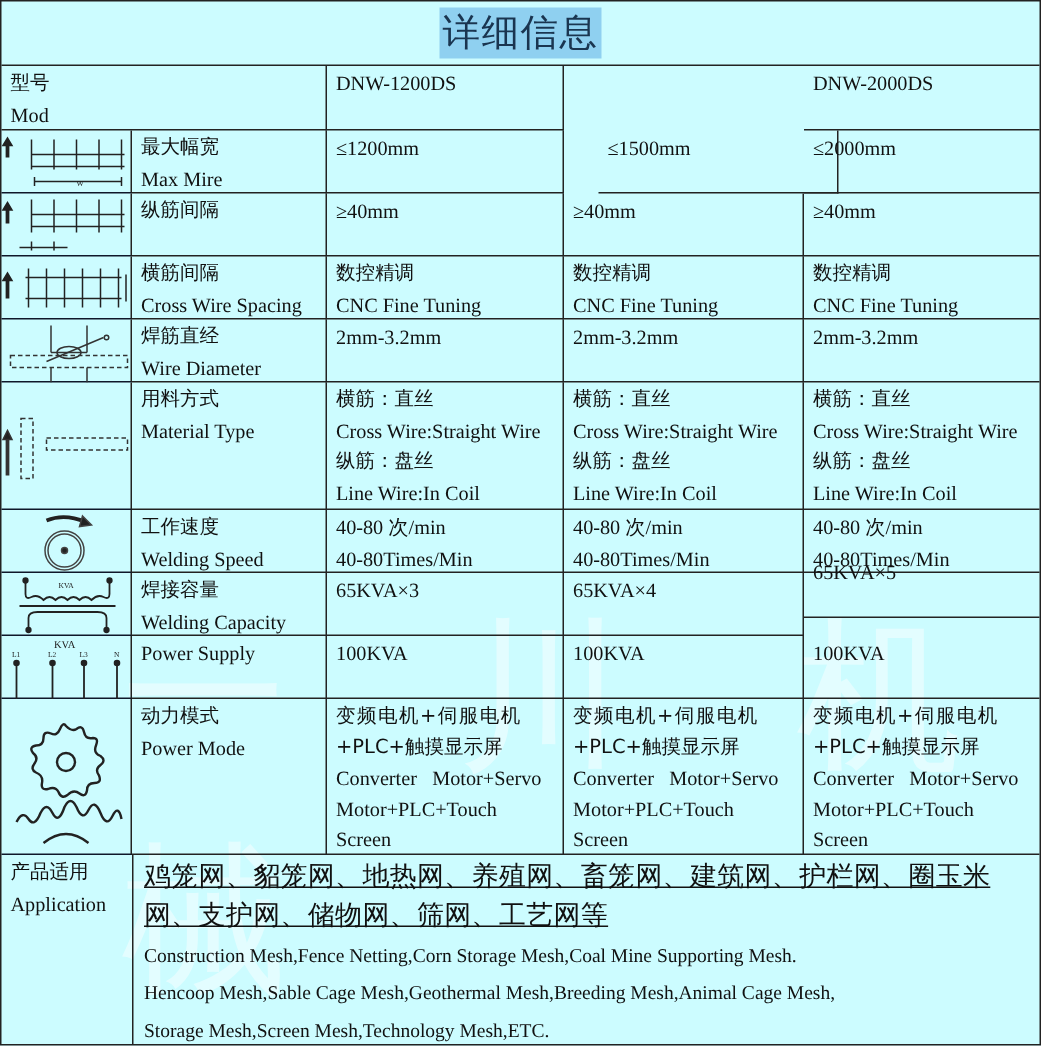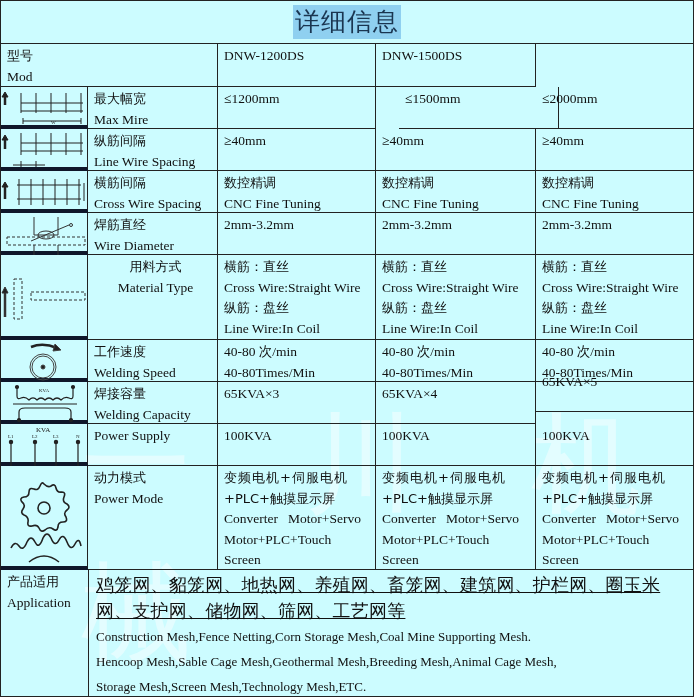--- a/index.html
+++ b/index.html
@@ -3,21 +3,21 @@
 <meta charset="utf-8">
 <style>
   html,body{margin:0;padding:0;background:#fff;}
   body{width:694px;height:697px;overflow:hidden;font-family:"Liberation Serif","DejaVu Serif",serif;color:#111;}
   .sheet{position:relative;width:692px;height:695px;border:1px solid #222;background:#ccfcff;}
   .title-row{position:absolute;left:0;top:0;width:692px;height:42px;border-bottom:1px solid #222;text-align:center;}
   .title-row span{display:inline-block;margin-top:4px;background:#8fd0f0;color:#1a3550;font-family:"DejaVu Sans",sans-serif;font-size:25px;line-height:34px;padding:0 2px;letter-spacing:1px;}
   .cell{position:absolute;box-sizing:border-box;border-right:1px solid #222;border-bottom:1px solid #222;padding:2px 0 0 6px;font-size:13.5px;line-height:20.5px;overflow:hidden;white-space:nowrap;}
   .cell .zh{font-family:"DejaVu Sans",sans-serif;font-size:13px;}
   .last{border-right:none;}
-  .icon{position:absolute;box-sizing:border-box;border-right:1px solid #222;border-bottom:4px solid #0f172a;}
+  .icon{position:absolute;box-sizing:border-box;border-right:1px solid #222;border-bottom:1px solid #0f172a;}
   .icon svg{position:absolute;left:0;top:0;}
   .watermark{position:absolute;left:80px;top:390px;font-family:"DejaVu Sans",sans-serif;font-size:110px;color:rgba(255,255,255,0.45);letter-spacing:40px;pointer-events:none;}
   .app-text{white-space:normal;line-height:24px;padding-right:4px;}
   .app-en{font-size:13px;line-height:25px;}
 </style>
 </head>
 <body>
 
 <div class="sheet">
   <div class="watermark">一 川 机 械</div>
@@ -26,22 +26,22 @@
     <span>详细信息</span>
   </div>
 
   <div class="cell" style="left:0;top:43px;width:217px;height:43px;">
     <div class="zh">型号</div>
     <div>Mod</div>
   </div>
   <div class="cell" style="left:217px;top:43px;width:158px;height:43px;">
       <div>DNW-1200DS</div>
     </div>
-  <div class="cell" style="left:375px;top:43px;width:160px;height:43px;">
-      <div>DNW-1500DS</div>
+  <div class="cell last" style="left:535px;top:43px;width:157px;height:43px;">
+      <div>DNW-2000DS</div>
     </div>
 
   <div class="icon" style="left:0;top:86px;width:87px;height:42px;">
     <svg width="87" height="42" viewBox="0 0 87 42">
         <g stroke="#222" fill="none" stroke-width="1">
       <path d="M4 18 L4 8" stroke-width="2.5"></path>
           <path d="M1 10 L4 5 L7 10Z" fill="#222"></path>
       <path d="M20 6 V26 M35 6 V26 M50 6 V26 M65 6 V26 M80 6 V26 M20 16 H82 M20 24 H82"></path>
       <path d="M22 34 H80"></path>
           <path d="M22 31 V37 M80 31 V37"></path>
@@ -69,21 +69,20 @@
       <path d="M4 20 L4 9" stroke-width="2.5"></path>
           <path d="M1 11 L4 6 L7 11Z" fill="#222"></path>
       <path d="M20 4 V26 M35 4 V26 M50 4 V26 M65 4 V26 M80 4 V26 M20 14 H82 M20 22 H82"></path>
       <path d="M12 36 H44"></path>
           <path d="M20 32 V38 M35 32 V38"></path>
         </g>
       </svg>
   </div>
   <div class="cell" style="left:87px;top:128px;width:130px;height:42px;">
     <div class="zh">纵筋间隔</div>
-    <div>Line Wire Spacing</div>
   </div>
   <div class="cell" style="left:217px;top:128px;width:158px;height:42px;">
       <div>≥40mm</div>
     </div>
   <div class="cell" style="left:375px;top:128px;width:160px;height:42px;">
       <div>≥40mm</div>
     </div>
   <div class="cell last" style="left:535px;top:128px;width:157px;height:42px;">
       <div>≥40mm</div>
     </div>
@@ -143,21 +142,21 @@
   <div class="icon" style="left:0;top:254px;width:87px;height:85px;">
     <svg width="87" height="85" viewBox="0 0 87 85">
         <g stroke="#333" fill="none" stroke-width="1">
       <path d="M4 62 L4 36" stroke-width="2.5"></path>
           <path d="M1 38 L4 32 L7 38Z" fill="#222"></path>
       <rect x="13" y="24" width="8" height="40" stroke-dasharray="3 2"></rect>
       <rect x="30" y="37" width="54" height="8" stroke-dasharray="3 2"></rect>
         </g>
       </svg>
   </div>
-  <div class="cell" style="left:87px;top:254px;width:130px;height:85px;text-align:center;">
+  <div class="cell" style="left:87px;top:254px;width:130px;height:85px;">
     <div class="zh">用料方式</div>
     <div>Material Type</div>
   </div>
   <div class="cell" style="left:217px;top:254px;width:158px;height:85px;">
     <div class="zh">横筋：直丝</div>
       <div>Cross Wire:Straight Wire</div>
     <div class="zh">纵筋：盘丝</div>
       <div>Line Wire:In Coil</div>
     </div>
   <div class="cell" style="left:375px;top:254px;width:160px;height:85px;">

